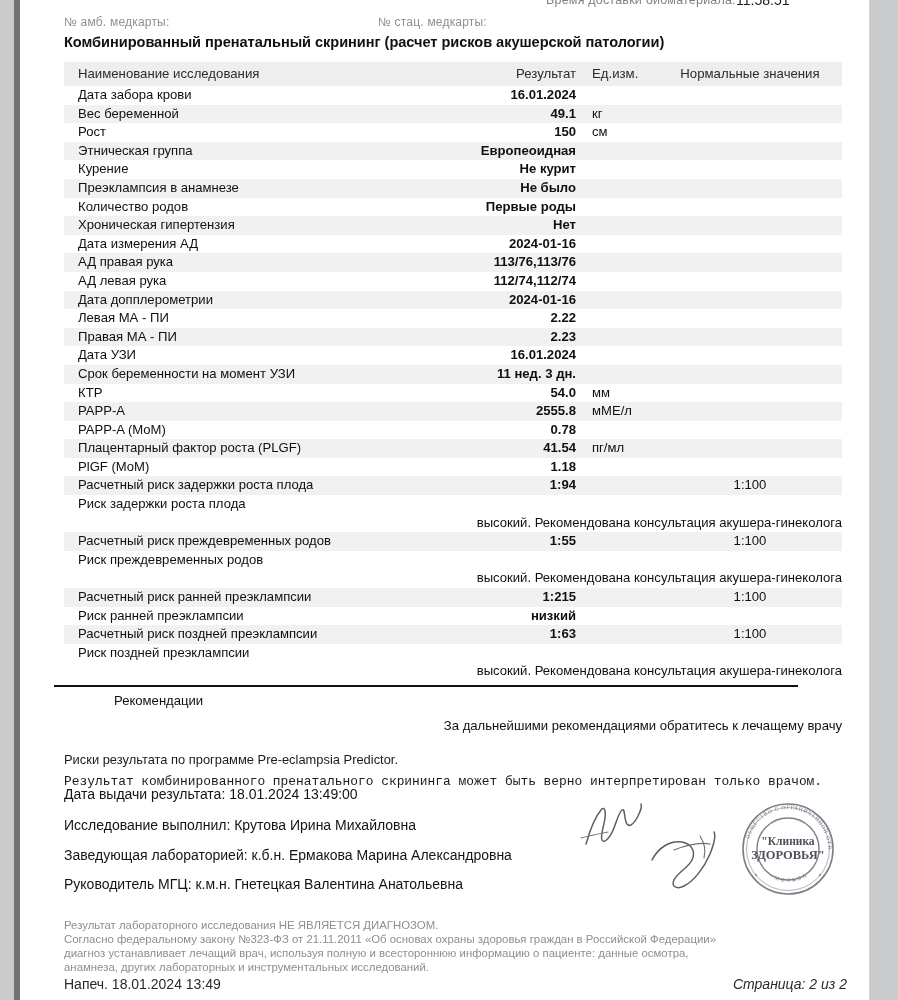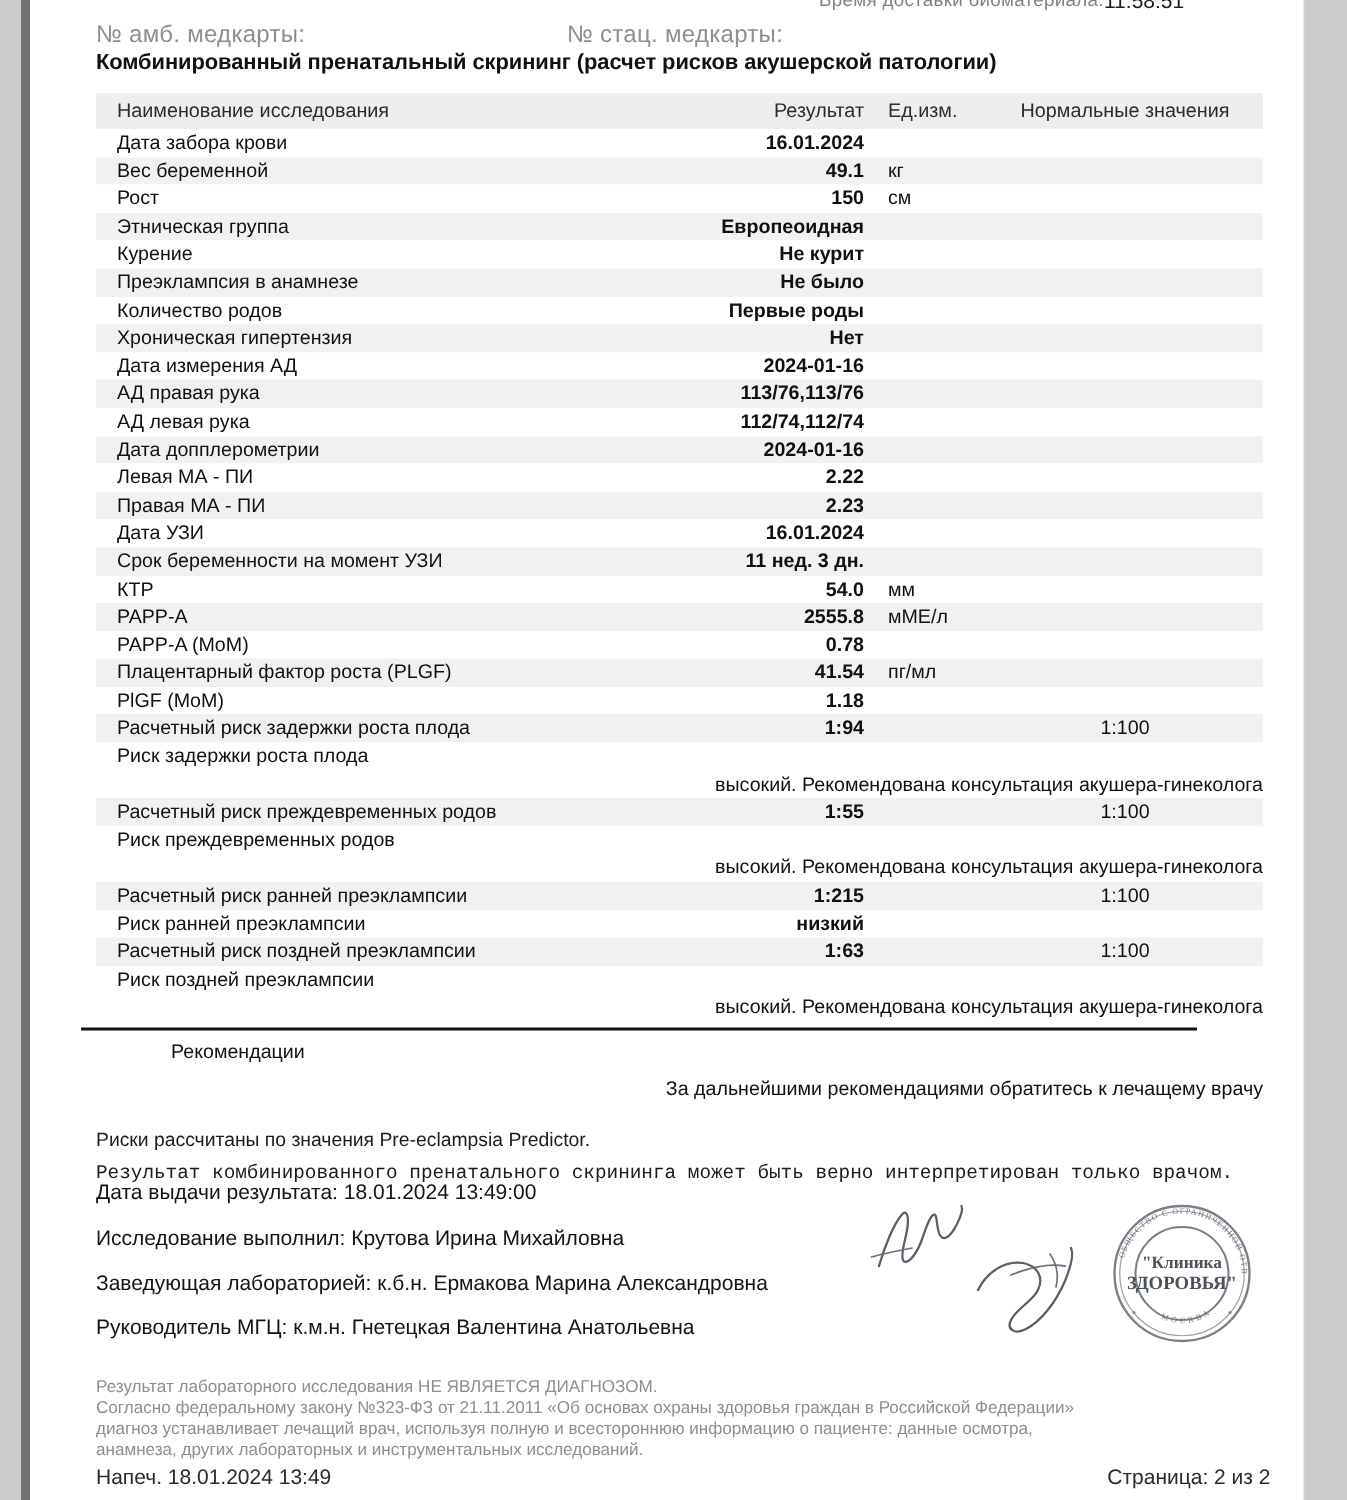--- a/index.html
+++ b/index.html
@@ -63,21 +63,21 @@
   }
 
   .hdr-row2 {
     position: absolute;
     top: 12px;
     left: 0; right: 0;
     height: 22px;
   }
   .hdr-row2 .lbl {
     position: absolute;
-    font-size: 16px;
+    font-size: 12px;
     color: #8b9094;
     letter-spacing: .2px;
     white-space: nowrap;
   }
 
   
   .doc-title {
     position: absolute;
     top: 34px;
     left: 44px;
@@ -213,20 +213,21 @@
     white-space: nowrap;
   }
   .foot-right {
     position: absolute;
     right: 22px;
     top: 968px;
     font-size: 14px;
     color: #2a2a2a;
     white-space: nowrap;
     text-align: left;
+    font-style: italic;
   }
 </style>
 </head>
 <body>
 
 <div id="page">
 
   <div class="hdr-zone">
     <div class="hdr-cut">
       <span class="lbl" style="left:526px; top:2px;">Время доставки биоматериала:</span>
@@ -415,21 +416,21 @@
         <span class="c-name">Риск поздней преэклампсии</span>
         <span class="c-wide" style="top: 18.6px;">высокий. Рекомендована консультация акушера-гинеколога</span>
       </div>
     </div>
 
   <div class="table-rule" id="table-rule" style="top: 685px;"></div>
 
   <div class="rec-label" id="rec-label" style="top: 693px;">Рекомендации</div>
   <div class="rec-text" id="rec-text" style="top: 718px;">За дальнейшими рекомендациями обратитесь к лечащему врачу</div>
 
-  <div class="note" id="note1" style="top: 752px;">Риски рассчитаны по значения Pre-eclampsia Predictor.</div>
+  <div class="note" id="note1" style="top: 752px;">Риски результата по программе Pre-eclampsia Predictor.</div>
   <div class="note" id="note2" style="top: 774px; font-family: Liberation Mono, monospace;">Результат комбинированного пренатального скрининга может быть верно интерпретирован только врачом.</div>
 
   <div class="sig-line" style="top:786px;">Дата выдачи результата:  18.01.2024 13:49:00</div>
   <div class="sig-line" style="top:817px;">Исследование выполнил:  Крутова Ирина Михайловна</div>
   <div class="sig-line" style="top:847px;">Заведующая лабораторией: к.б.н. Ермакова Марина Александровна</div>
   <div class="sig-line" style="top:876px;">Руководитель МГЦ: к.м.н. Гнетецкая Валентина Анатольевна</div>
 
   <div class="sig-mark" style="left:558px; top:798px;">
     <svg width="78" height="60" viewBox="0 0 78 60">
       <path d="M8 46 C12 32, 18 18, 23 12 C26 8, 28 12, 27 20 C26 28, 22 38, 24 42

